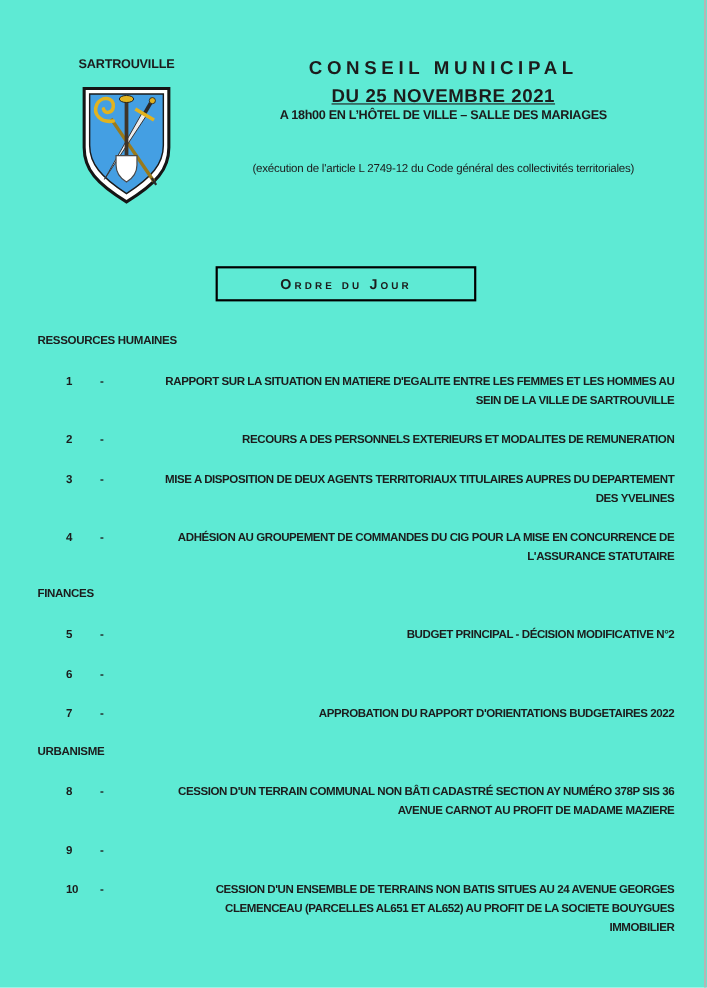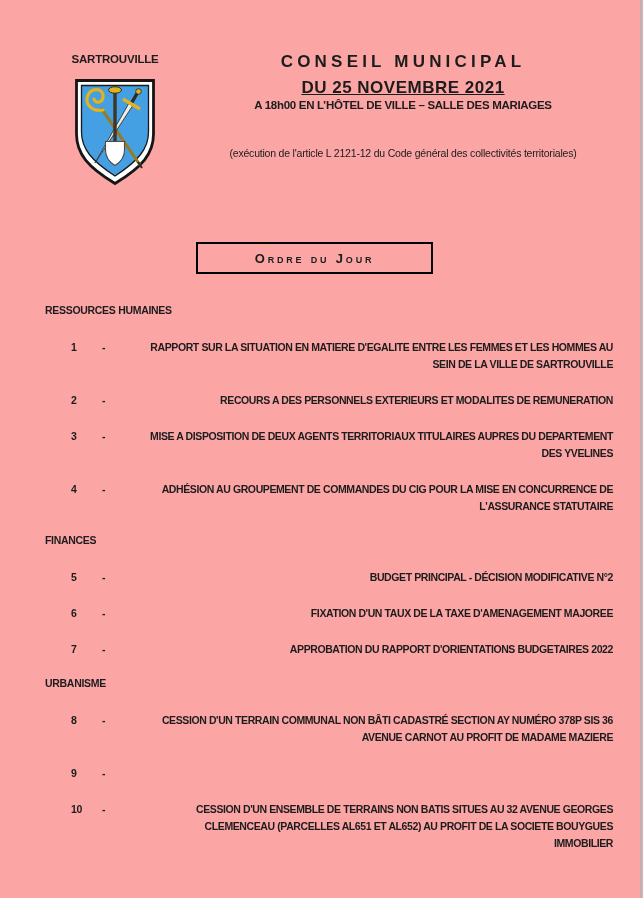--- a/index.html
+++ b/index.html
@@ -1,19 +1,19 @@
 <!DOCTYPE html>
 <html><head>
 <meta charset="utf-8">
 <style>
   html,body{margin:0;padding:0;background:#ffffff;}
   .page{
     position:relative;
     width:643px;height:898px;
-    background:#fca5a5;
+    background:#5eead4;
     font-family:"Liberation Sans", sans-serif;
     color:#1c1c1c;
     overflow:hidden;
   }
   .page-edge{
     position:absolute;top:0;right:1px;bottom:0;width:2px;
   }
   
   .crest-block{
     position:absolute;left:71px;top:52px;width:88px;text-align:center;
@@ -48,21 +48,21 @@
     position:absolute;left:196px;top:242px;width:237px;height:32px;
     border:2.5px solid #000;box-sizing:border-box;
     display:flex;align-items:center;justify-content:center;
   }
   .order-box span{
     font-weight:bold;font-size:13px;letter-spacing:2.8px;
     font-variant:small-caps;white-space:nowrap;
   }
   
   .agenda{
-    position:absolute;left:16px;top:304px;right:0;
+    position:absolute;left:5px;top:304px;right:0;
     padding:0 30px 0 29px;box-sizing:border-box;
   }
   .section-header{
     font-weight:bold;font-size:10.5px;letter-spacing:-0.3px;line-height:13px;
     margin:0 0 22px 0;
   }
   .agenda-item{
     display:flex;align-items:flex-start;
     font-weight:bold;font-size:10.5px;letter-spacing:-0.4px;line-height:17px;
     margin-bottom:19px;
@@ -102,21 +102,21 @@
         <ellipse cx="41" cy="12" rx="6.5" ry="3.2" stroke="#222222" stroke-width="0.9" fill="#e2b31f"></ellipse>
         <path d="M31.5,63.5 H50.5 V72 C50.5,79 46,84.5 41,87.5 C36,84.5 31.5,79 31.5,72 Z" fill="#ffffff" stroke="#4a4a4a" stroke-width="1.1"></path>
       </g>
     </svg>
   </div>
 
   <div class="title-block">
     <div class="title-line1">CONSEIL MUNICIPAL</div>
     <div class="title-line2">DU 25 NOVEMBRE 2021</div>
     <div class="subtitle">A 18h00 EN L’HÔTEL DE VILLE – SALLE DES MARIAGES</div>
-    <div class="legal-note">(exécution de l'article L 2121-12 du Code général des collectivités territoriales)</div>
+    <div class="legal-note">(exécution de l'article L 2749-12 du Code général des collectivités territoriales)</div>
   </div>
 
   <div class="order-box">
     <span>Ordre du Jour</span>
   </div>
 
   <div class="agenda">
       <div class="section-header">RESSOURCES HUMAINES</div>
       <div class="agenda-item">
         <div class="item-number">1</div>
@@ -143,41 +143,40 @@
       </div>
       <div class="section-header">FINANCES</div>
       <div class="agenda-item">
         <div class="item-number">5</div>
         <div class="item-dash">-</div>
         <div class="item-text">BUDGET PRINCIPAL - DÉCISION MODIFICATIVE N°2</div>
       </div>
       <div class="agenda-item">
         <div class="item-number">6</div>
         <div class="item-dash">-</div>
-        <div class="item-text">FIXATION D'UN TAUX DE LA TAXE D'AMENAGEMENT MAJOREE</div>
       </div>
       <div class="agenda-item">
         <div class="item-number">7</div>
         <div class="item-dash">-</div>
         <div class="item-text">APPROBATION DU RAPPORT D'ORIENTATIONS BUDGETAIRES 2022</div>
       </div>
       <div class="section-header">URBANISME</div>
       <div class="agenda-item">
         <div class="item-number">8</div>
         <div class="item-dash">-</div>
         <div class="item-text">CESSION D'UN TERRAIN COMMUNAL NON BÂTI CADASTRÉ SECTION AY NUMÉRO 378P SIS 36
 AVENUE CARNOT AU PROFIT DE MADAME MAZIERE</div>
       </div>
       <div class="agenda-item">
         <div class="item-number">9</div>
         <div class="item-dash">-</div>
       </div>
       <div class="agenda-item">
         <div class="item-number">10</div>
         <div class="item-dash">-</div>
-        <div class="item-text">CESSION D'UN ENSEMBLE DE TERRAINS NON BATIS SITUES AU 32 AVENUE GEORGES
+        <div class="item-text">CESSION D'UN ENSEMBLE DE TERRAINS NON BATIS SITUES AU 24 AVENUE GEORGES
 CLEMENCEAU (PARCELLES AL651 ET AL652) AU PROFIT DE LA SOCIETE BOUYGUES
 IMMOBILIER</div>
       </div>
     </div>
 
   <div class="page-edge" style="background: rgb(181, 181, 181);"></div>
 </div>
 
 </body></html>

